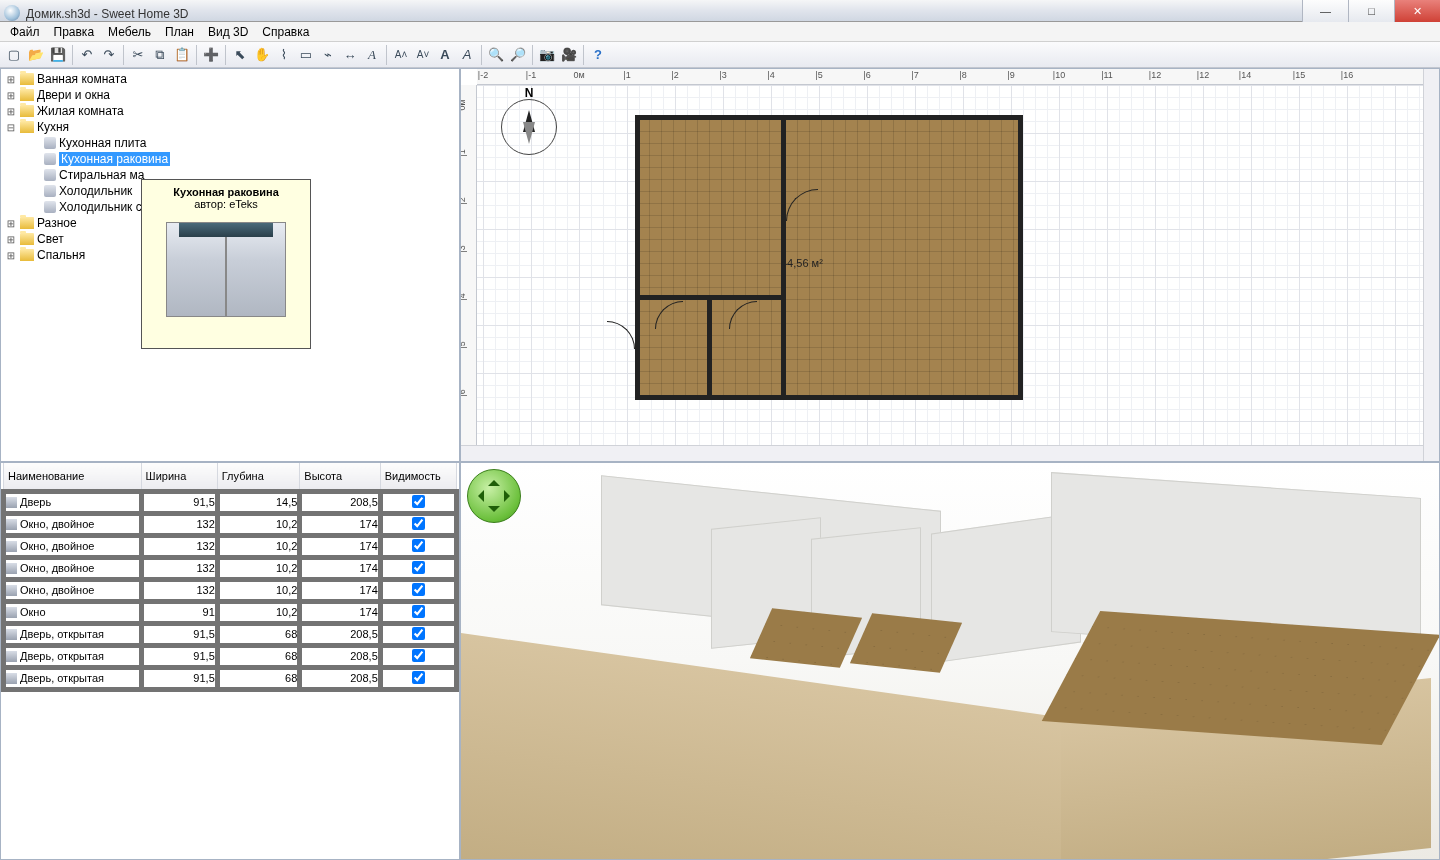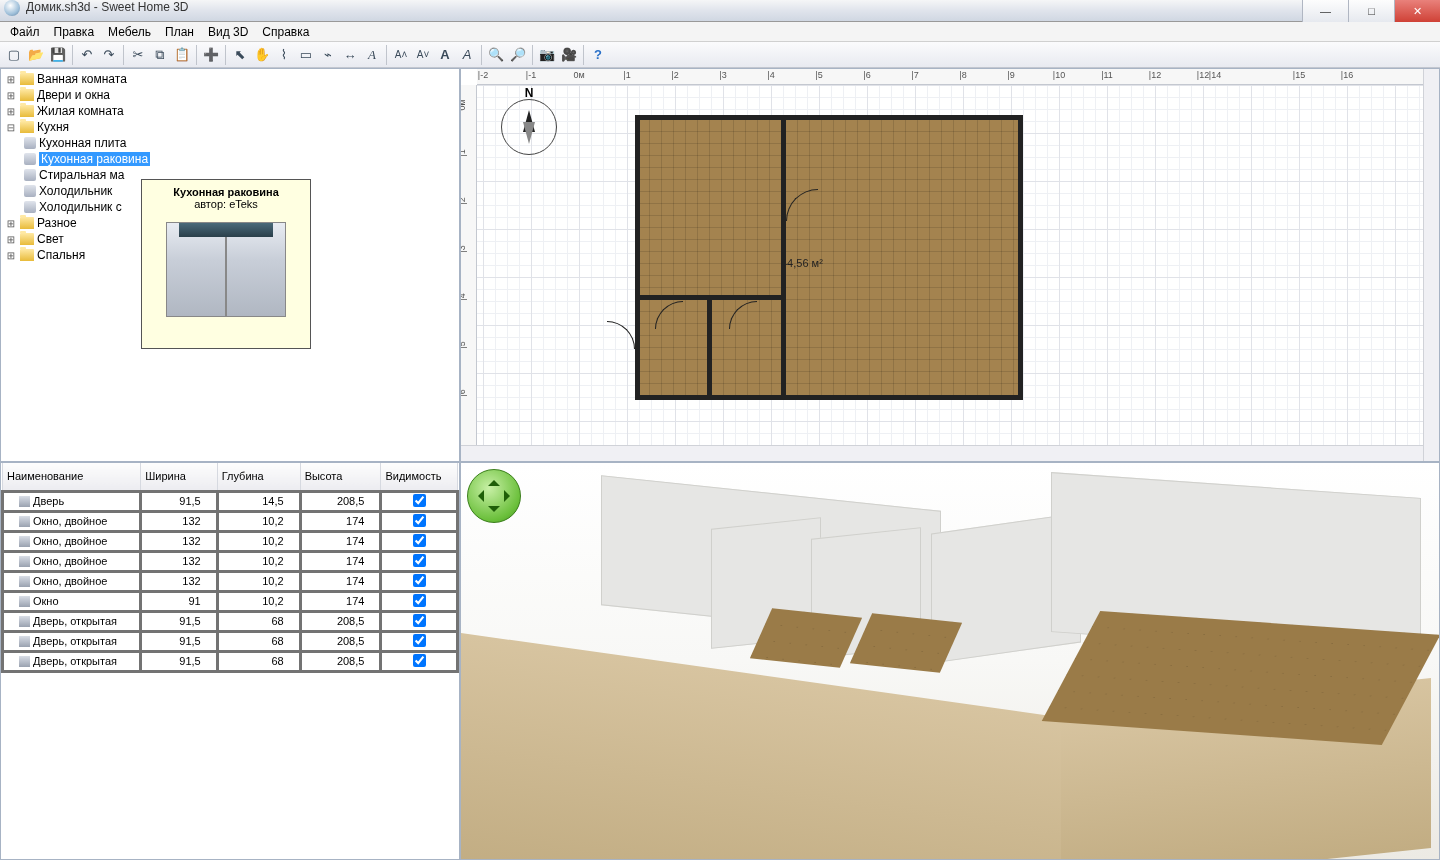--- a/index.html
+++ b/index.html
@@ -9,21 +9,21 @@
   background: #fff;
   overflow: hidden;
   width: 1440px;
   height: 860px;
 }
 .titlebar {
   height: 22px;
   background: linear-gradient(to bottom, #f5f6f7, #e0e4ec 50%, #d0d7e2);
   border-bottom: 1px solid #999;
   display: flex;
-  align-items: flex-start;
+  align-items: flex-end;
   padding-left: 4px;
   position: relative;
 }
 .titlebar .icon-app {
   width: 16px; height: 16px;
   background: radial-gradient(circle at 40% 35%, #fff, #9fc0da 60%, #5a7a9a);
   border-radius: 50%;
   margin-right: 6px;
 }
 .titlebar .title { color: #333; }
@@ -90,21 +90,21 @@
 }
 .tree-row .ficon::before {
   content:""; position:absolute; top:-2px; left:0;
   width:6px; height:2px; background:#ffe9a4; border-radius:1px 1px 0 0;
 }
 .tree-row .iicon {
   width:12px; height:12px; margin:0 3px;
   background: linear-gradient(to bottom,#e0e4ec,#a8b0c0);
   border-radius:2px;
 }
-.tree-row.child { padding-left: 20px; align-items: center; }
+.tree-row.child { padding-left: 40px; align-items: center; }
 .tree-row.selected .lbl {
   background:#3399ff; color:#fff; padding:0 2px;
 }
 .tooltip {
   position:absolute; left:140px; top:110px;
   width: 170px; height: 170px;
   background:#ffffe1; border:1px solid #555;
   padding: 6px; text-align:center;
   font-size:11px; z-index:10;
 }
@@ -177,21 +177,21 @@
 .door-arc { position:absolute; border:1px solid #222; border-radius:100% 0 0 0; border-right:none; border-bottom:none; }
 
 
 .furniture table { width:100%; border-collapse:collapse; font-size:11px; }
 .furniture thead th {
   background: linear-gradient(to bottom,#fdfdfd,#ececf0);
   border:1px solid #d6d9e0; border-top:none;
   text-align:left; padding:2px 4px; font-weight:normal; height:28px;
 }
 .furniture tbody td {
-  border:3px solid #737373; padding:1px 15px; height:15px;
+  border:5px solid #737373; padding:1px 0; height:15px;
 }
 .furniture tbody td.num { text-align:right; }
 .furniture tbody td.chk { text-align:center; }
 .furniture .rowicon {
   display:inline-block; width:11px; height:11px;
   background:linear-gradient(to bottom,#d8dde6,#9aa2b0);
   vertical-align:middle; margin-right:3px;
 }
 input[type=checkbox]{ margin:0; }
 
@@ -364,21 +364,21 @@
           <span style="left: 294px;">|4</span>
           <span style="left: 342px;">|5</span>
           <span style="left: 390px;">|6</span>
           <span style="left: 438px;">|7</span>
           <span style="left: 486px;">|8</span>
           <span style="left: 534px;">|9</span>
           <span style="left: 582px;">|10</span>
           <span style="left: 630px;">|11</span>
           <span style="left: 678px;">|12</span>
           <span style="left: 726px;">|12</span>
-          <span style="left: 738px;">|14</span>
+          <span style="left: 768px;">|14</span>
           <span style="left: 822px;">|15</span>
           <span style="left: 870px;">|16</span>
         </div>
       <div class="ruler-v" id="ruler-v">
           <span style="top: 30px;">0м</span>
           <span style="top: 78px;">|1</span>
           <span style="top: 126px;">|2</span>
           <span style="top: 174px;">|3</span>
           <span style="top: 222px;">|4</span>
           <span style="top: 270px;">|5</span>

